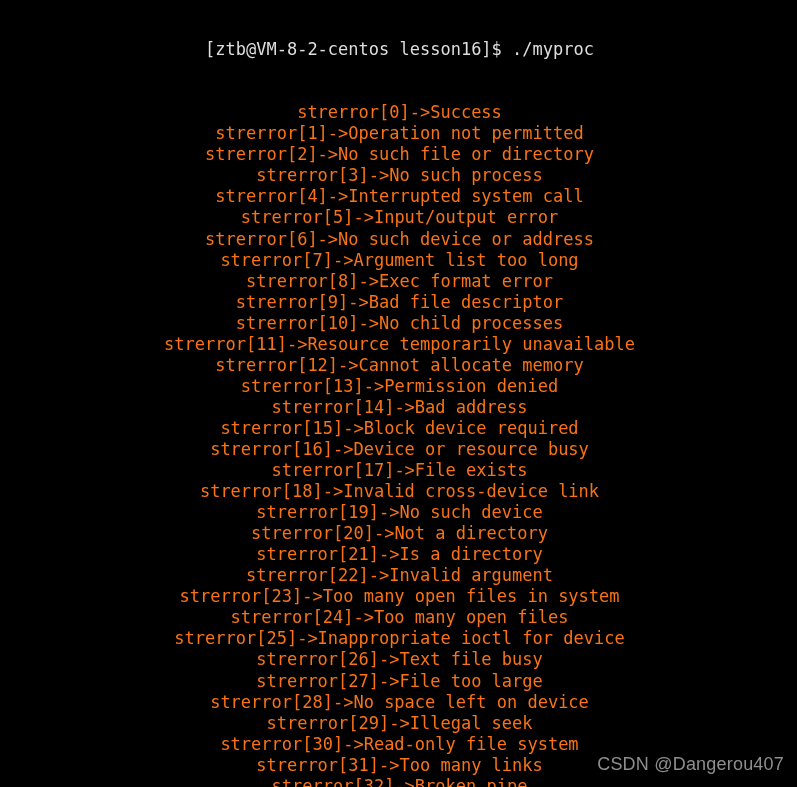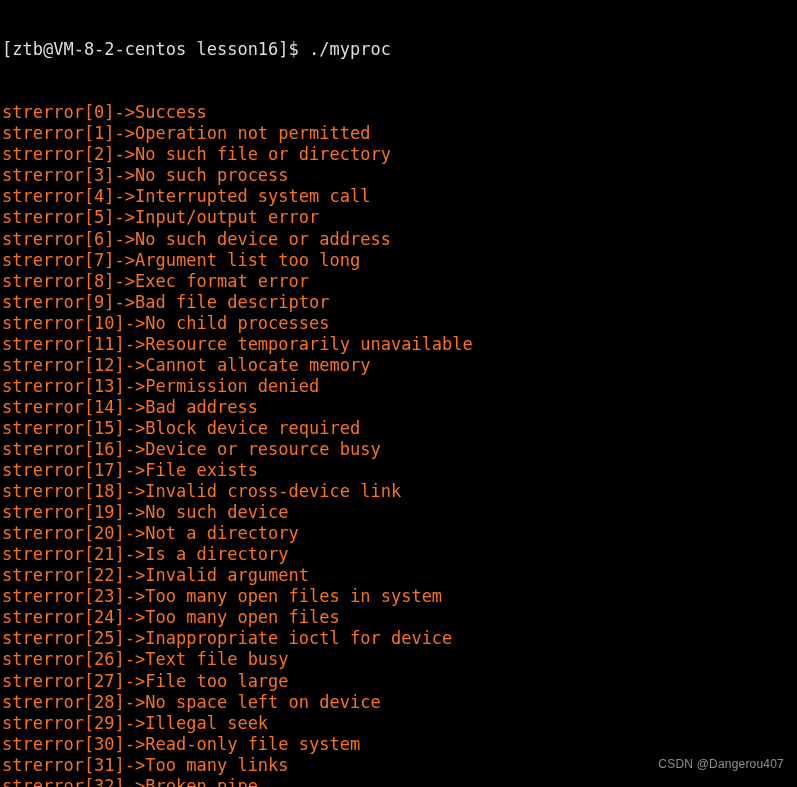--- a/index.html
+++ b/index.html
@@ -12,20 +12,21 @@
   #terminal {
     position: relative;
     width: 797px;
     height: 787px;
     background: #000000;
     overflow: hidden;
     font-family: "DejaVu Sans Mono", "Liberation Mono", monospace;
     font-size: 17px;
     line-height: 21.05px;
     color: #d6d6d6;
+    text-align: center;
     -webkit-font-smoothing: antialiased;
   }
 
   #screen {
     position: absolute;
     left: 2px;
     top: -3px;
     right: 0;
     white-space: pre;
   }
@@ -42,21 +43,21 @@
 
   .out-line {
     color: #f97316;
   }
 
   #watermark {
     position: absolute;
     right: 13px;
     bottom: 12px;
     font-family: "Liberation Sans", "DejaVu Sans", sans-serif;
-    font-size: 12px;
+    font-size: 18px;
     color: #8e8e8e;
     letter-spacing: 0.2px;
     white-space: pre;
     pointer-events: none;
   }
 </style>
 </head>
 <body>
 
 <div id="terminal">

